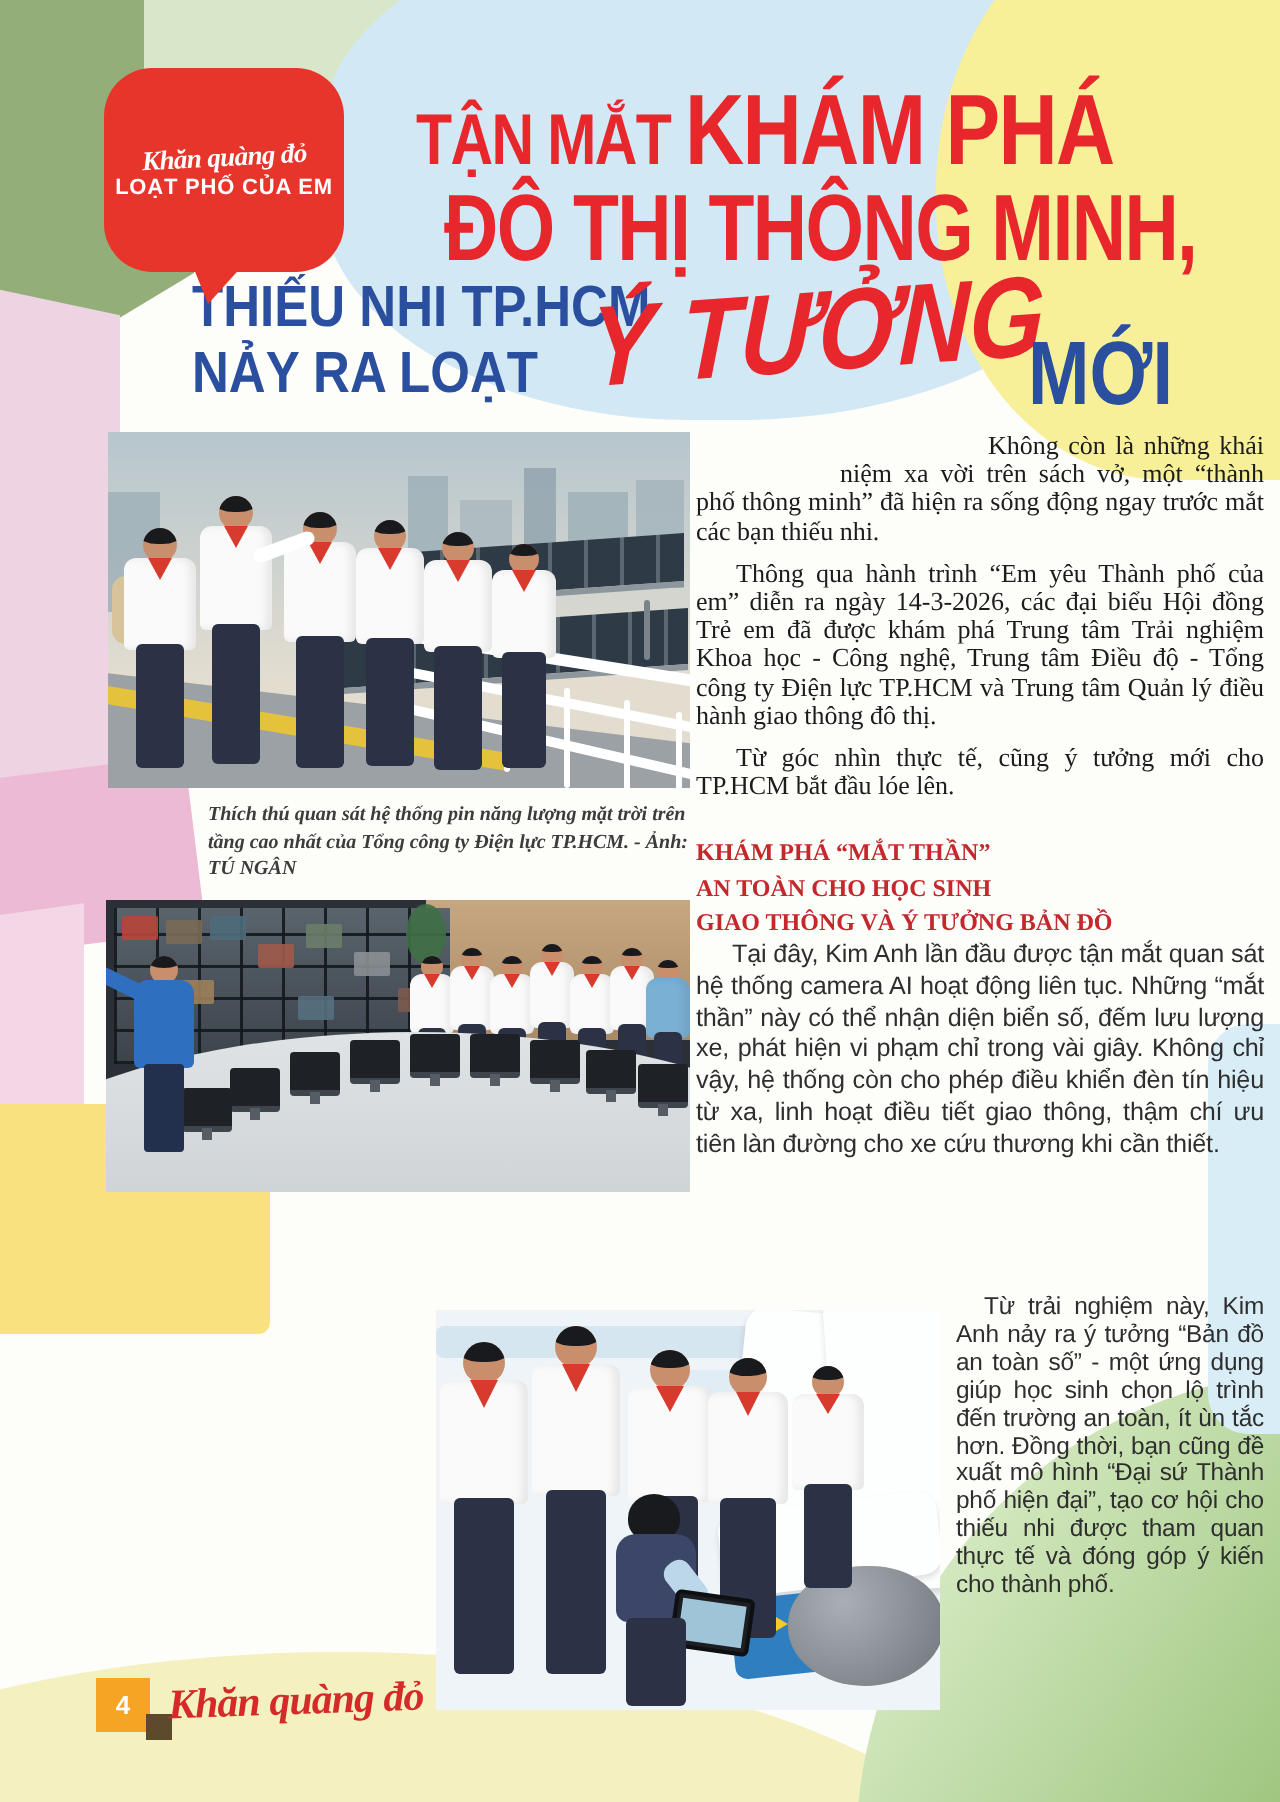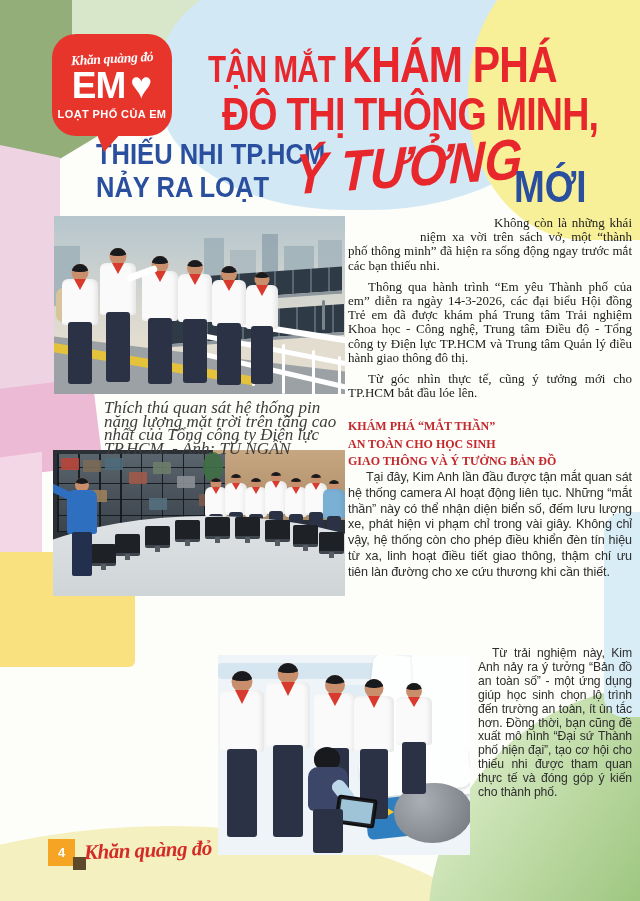--- a/index.html
+++ b/index.html
@@ -53,21 +53,21 @@
   .intro p.ind{text-indent:20px;}
   .fl1{float:left;width:146px;height:14px;} .fl2{float:left;clear:left;width:72px;height:14px;}
 
   .sec-head{left:348px;top:418px;width:286px;z-index:3;color:#c4272c;font-weight:bold;font-size:12px;line-height:17.5px;}
   .sec-body{left:348px;top:470px;width:284px;z-index:3;font-family:"Liberation Sans",sans-serif;
             font-size:12.6px;line-height:15.8px;text-align:justify;color:#2e2e2e;letter-spacing:-.1px;}
   .sec-body p{margin:0 0 7px 0;text-indent:18px;}
   .sec-narrow{left:478px;top:647px;width:154px;z-index:3;font-family:"Liberation Sans",sans-serif;
             font-size:12.2px;line-height:13.9px;text-align:justify;color:#2e2e2e;letter-spacing:-.1px;text-indent:14px;}
 
-  .cap{position:absolute;z-index:3;font-style:italic;font-weight:normal;font-size:17px;line-height:13.6px;color:#3c3c3c;}
+  .cap{position:absolute;z-index:3;font-style:italic;font-weight:bold;font-size:10px;line-height:13.6px;color:#3c3c3c;}
   .cap1{left:104px;top:401px;width:242px;}
   .cap2{left:104px;top:598px;width:250px;}
   .cap3{left:110px;top:702px;width:104px;text-align:right;}
 
   
   .pageno{left:48px;top:839px;width:27px;height:27px;background:#f6a423;z-index:6;
           display:flex;align-items:center;justify-content:center;color:#fff;
           font-family:"Liberation Sans",sans-serif;font-weight:700;font-size:13px;}
   .sq-brown{left:73px;top:857px;width:13px;height:13px;background:#5d4a2d;z-index:6;}
   .footer-logo{left:84px;top:838px;z-index:6;color:#d42b28;font-style:italic;font-weight:bold;
@@ -148,24 +148,20 @@
   <div class="bg bg-pink-left"></div>
   <div class="bg bg-rose-left"></div>
   <div class="bg bg-pink-low"></div>
   <div class="bg bg-yellow-left"></div>
   <div class="bg bg-cream-bottom"></div>
   <div class="bg bg-green-br"></div>
   <div class="bg bg-blue-strip"></div>
 
   <div class="abs badge">
     <div class="script">Khăn quàng đỏ</div>
-    <div class="emrow">
-      <span class="em">EM</span>
-      <span class="heart">♥</span>
-    </div>
     <div class="tagline">LOẠT PHỐ CỦA EM</div>
   </div>
 
   <div class="hl hl1 hl-red">
     <span class="small">TẬN MẮT </span><span class="big">KHÁM PHÁ</span>
   </div>
   <div class="hl hl2 hl-red">ĐÔ THỊ THÔNG MINH,</div>
   <div class="hl hl3 hl-blue">THIẾU NHI TP.HCM</div>
   <div class="hl hl4 hl-blue">NẢY RA LOẠT</div>
   <div class="hl hlY hl-red">Ý TƯỞNG</div>

